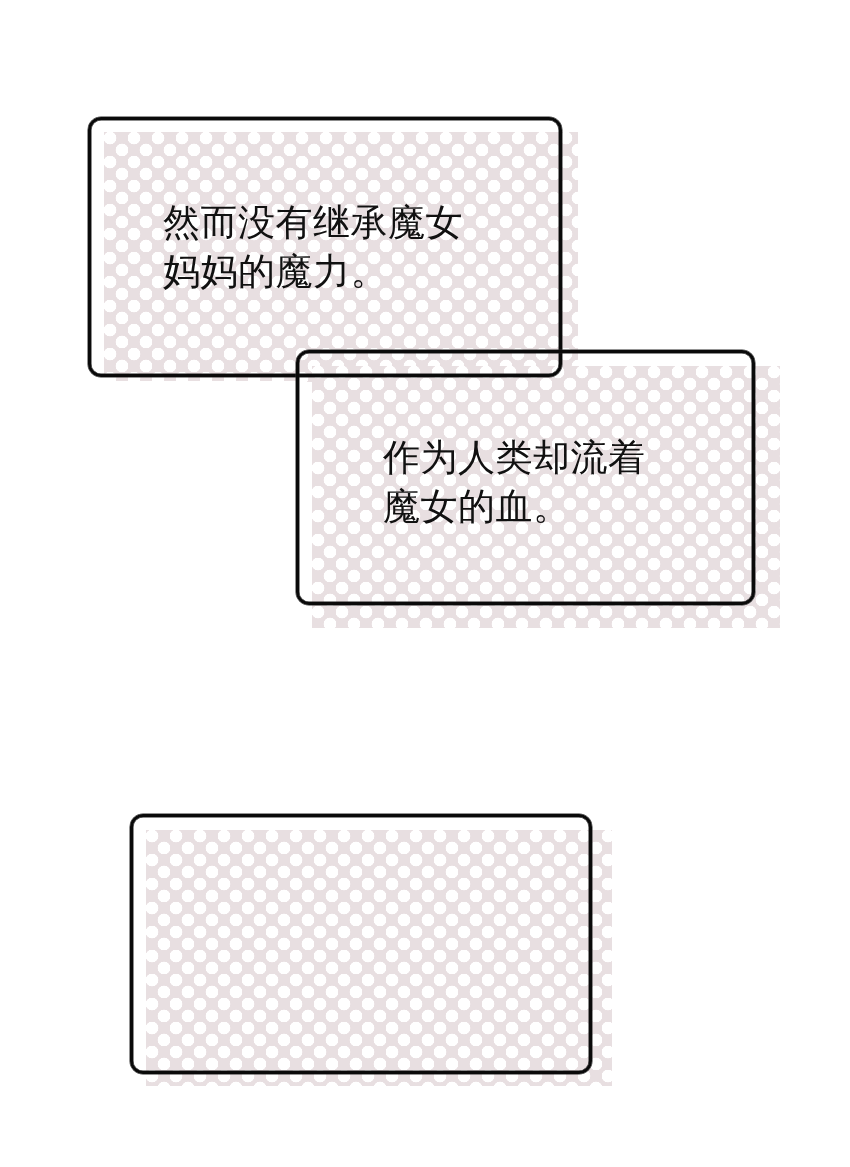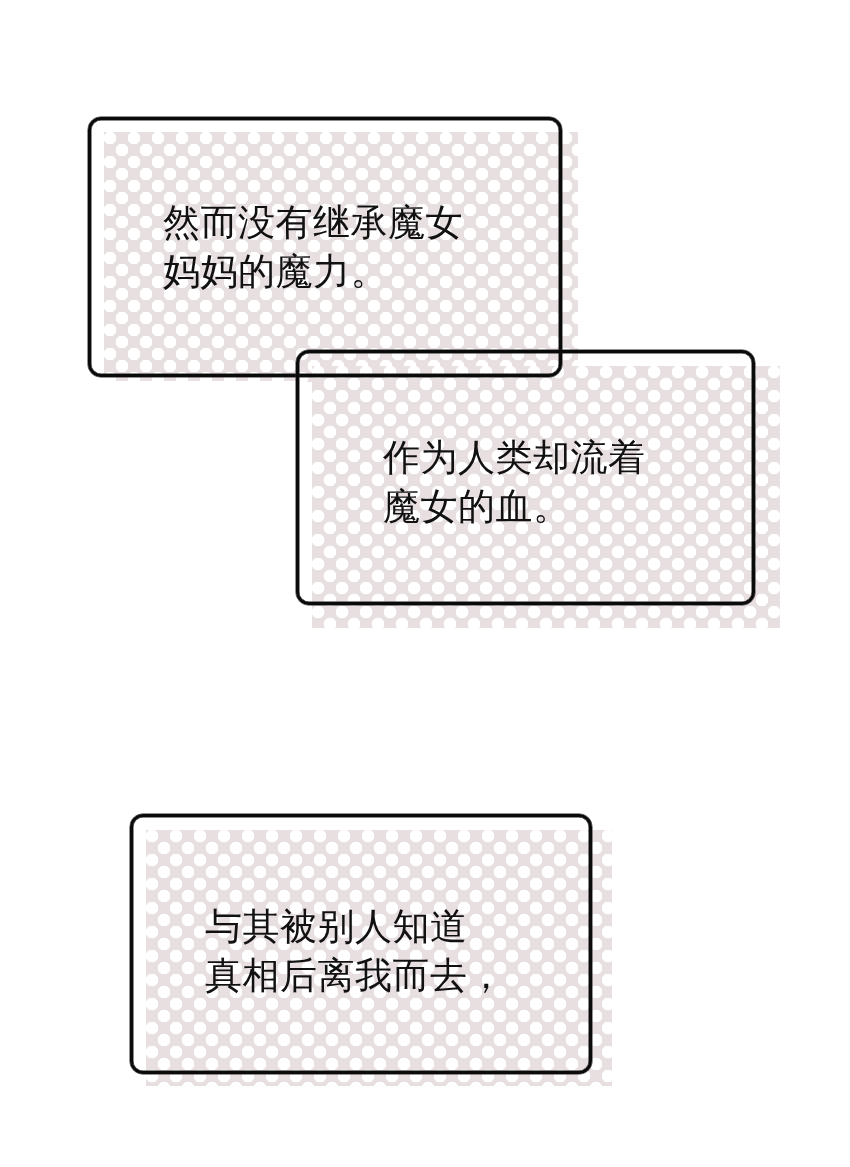--- a/index.html
+++ b/index.html
@@ -109,16 +109,14 @@
 
   <div class="bubble-plate" id="b2-plate"></div>
   <div class="halftone" id="b2-fill"></div>
   <div class="bubble-outline" id="b2-ink"></div>
   <div class="bubble-text" id="b2-txt">作为人类却流着
 魔女的血。</div>
 
   <div class="bubble-plate" id="b3-plate"></div>
   <div class="halftone" id="b3-fill"></div>
   <div class="bubble-outline" id="b3-ink"></div>
-  <div class="bubble-text" id="b3-txt">与其被别人知道
-真相后离我而去，</div>
 
 </div>
 
 </body></html>

